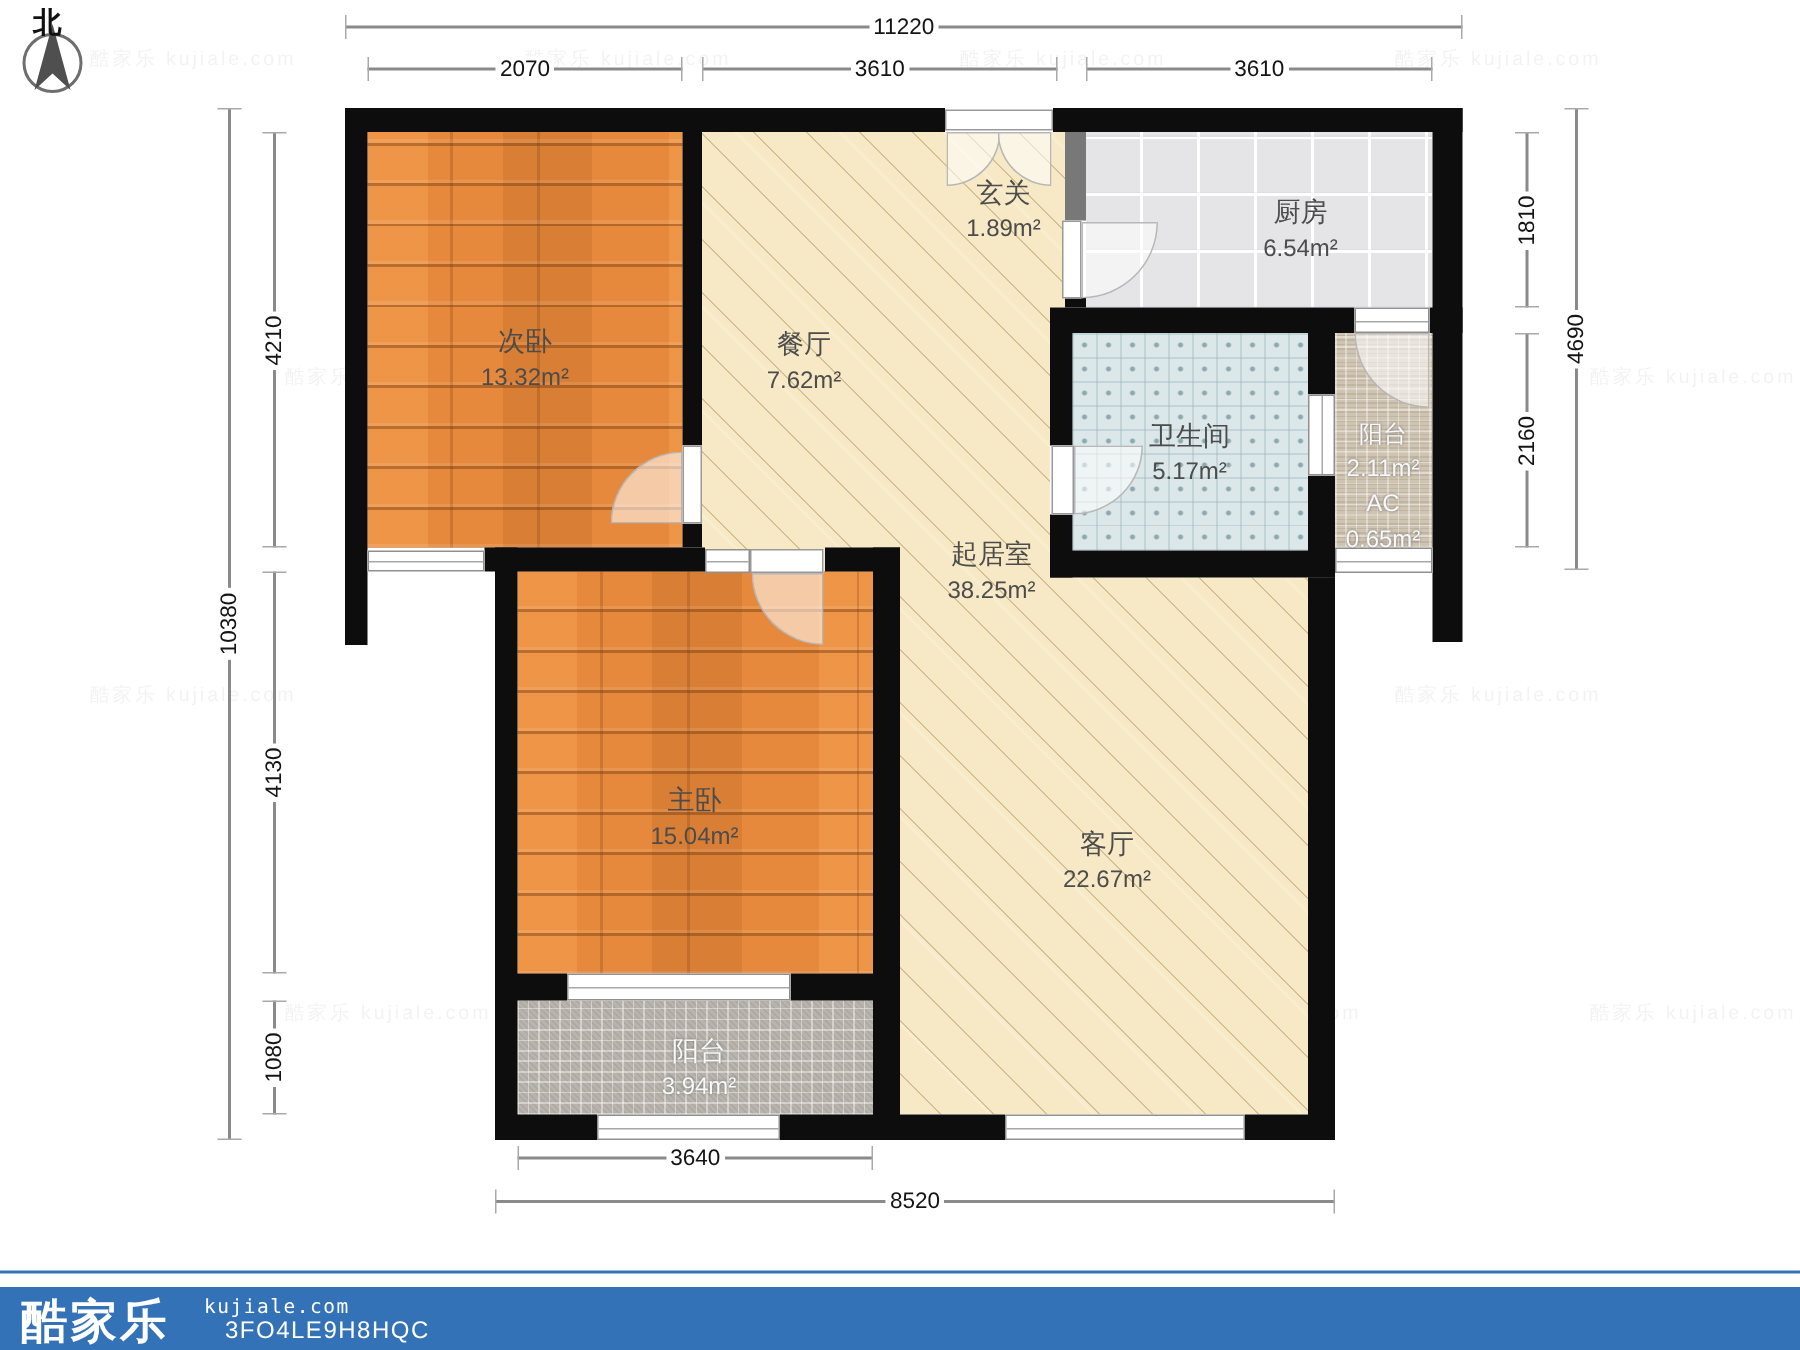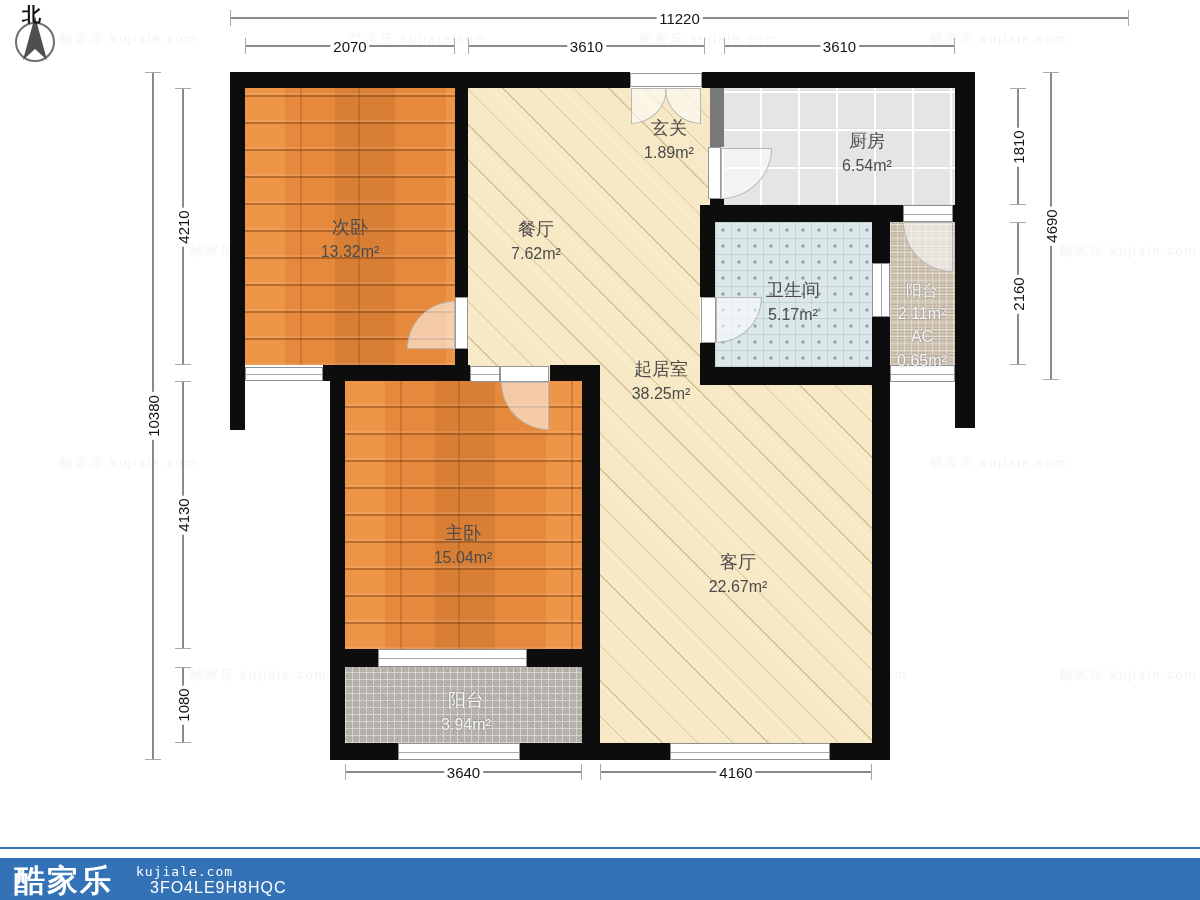--- a/index.html
+++ b/index.html
@@ -210,21 +210,21 @@
   </div>
   <div class="room-label" style="left:738px;top:574px;">
     <div>客厅</div>
     <div class="area">22.67m²</div>
   </div>
   <div class="room-label light" style="left:466px;top:712px;">
     <div>阳台</div>
     <div class="area">3.94m²</div>
   </div>
 
-  <div class="dim dim-h" style="left:230px;top:10px;width:899px;">
+  <div class="dim dim-h" style="left:230px;top:10px;width:745px;">
     <i class="line"></i>
       <i class="tick" style="left:0;"></i>
       <i class="tick" style="right:0;"></i>
     <span class="lbl">11220</span>
   </div>
   <div class="dim dim-h" style="left:245px;top:38px;width:210px;">
     <i class="line"></i>
       <i class="tick" style="left:0;"></i>
       <i class="tick" style="right:0;"></i>
     <span class="lbl">2070</span>
@@ -282,25 +282,25 @@
       <i class="tick" style="top:0;"></i>
       <i class="tick" style="bottom:0;"></i>
     <span class="lbl">4690</span>
   </div>
   <div class="dim dim-h" style="left:345px;top:764px;width:237px;">
     <i class="line"></i>
       <i class="tick" style="left:0;"></i>
       <i class="tick" style="right:0;"></i>
     <span class="lbl">3640</span>
   </div>
-  <div class="dim dim-h" style="left:600px;top:764px;width:272px;">
-    <i class="line"></i>
-      <i class="tick" style="left:0;"></i>
-      <i class="tick" style="right:0;"></i>
-    <span class="lbl">4160</span>
+  <div class="dim dim-h" style="left:330px;top:793px;width:560px;">
+    <i class="line"></i>
+      <i class="tick" style="left:0;"></i>
+      <i class="tick" style="right:0;"></i>
+    <span class="lbl">8520</span>
   </div>
 
   <div id="topline"></div>
   <div id="footer">
     <span class="brand">酷家乐</span>
     <span class="site">kujiale.com</span>
     <span class="code">3FO4LE9H8HQC</span>
   </div>
 
 </div>

